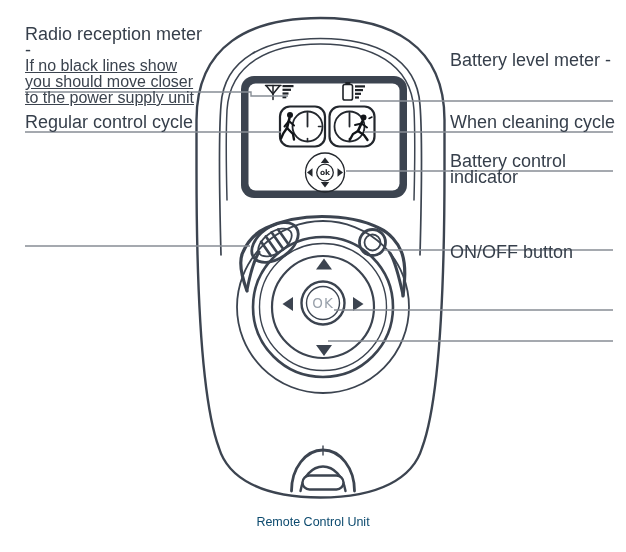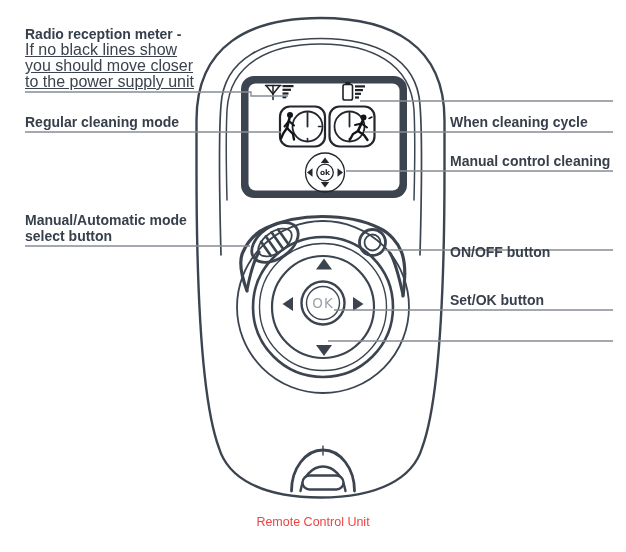--- a/index.html
+++ b/index.html
@@ -1,23 +1,23 @@
 <!DOCTYPE html>
 <html><head>
 <meta charset="utf-8">
 <style>
   html,body{margin:0;padding:0;background:#fff;}
   #stage{position:relative;width:626px;height:552px;background:#fff;overflow:hidden;
          font-family:"Liberation Sans",sans-serif;}
   #art{position:absolute;left:0;top:0;}
   .label{position:absolute;color:#363F4B;}
-  .label .t{display:block;font-weight:bold;font-size:14px;line-height:16px;}
+  .label .t{display:block;font-weight:normal;font-size:18px;line-height:16px;}
   .label .d{display:block;font-weight:normal;font-size:16px;line-height:16px;color:#3b434e;text-decoration:underline;}
   .caption{position:absolute;left:0;right:0;top:515px;text-align:center;
-           font-size:12.5px;color:#ef4444;}
+           font-size:12.5px;color:#0c4a6e;}
 </style>
 </head>
 <body>
 
 <div id="stage">
 
   <svg id="art" width="626" height="552" viewBox="0 0 626 552">
 
     <g fill="none" stroke="#3C4450" stroke-linecap="round">
       <path stroke-width="2.4" d="M 320.5,18 C 250,18 196.5,45 196.5,120 L 196.5,170
@@ -161,41 +161,36 @@
       <line x1="328" y1="341" x2="613" y2="341"></line>
     </g>
   </svg>
 
   <div class="label" style="left:25px;top:26px;width:182px">
     <span class="t">Radio reception meter -</span>
     <span class="d">If no black lines show you should move closer to the power supply unit</span>
   </div>
 
   <div class="label" style="left:25px;top:114px;width:182px">
-    <span class="t">Regular cleaning mode</span>
+    <span class="t">Regular control cycle</span>
   </div>
 
-  <div class="label" style="left:25px;top:212px;width:182px">
-    <span class="t">Manual/Automatic mode select button</span>
-  </div>
 
   <div class="label" style="left:450px;top:52px;width:168px">
+    <span class="t">Battery level meter -</span>
   </div>
 
   <div class="label" style="left:450px;top:114px;width:168px">
     <span class="t">When cleaning cycle</span>
   </div>
 
   <div class="label" style="left:450px;top:153px;width:172px">
-    <span class="t">Manual control cleaning</span>
+    <span class="t">Battery control indicator</span>
   </div>
 
   <div class="label" style="left:450px;top:244px;width:168px">
     <span class="t">ON/OFF button</span>
   </div>
 
-  <div class="label" style="left:450px;top:292px;width:168px">
-    <span class="t">Set/OK button</span>
-  </div>
 
 
   <div class="caption">Remote Control Unit</div>
 </div>
 
 </body></html>

